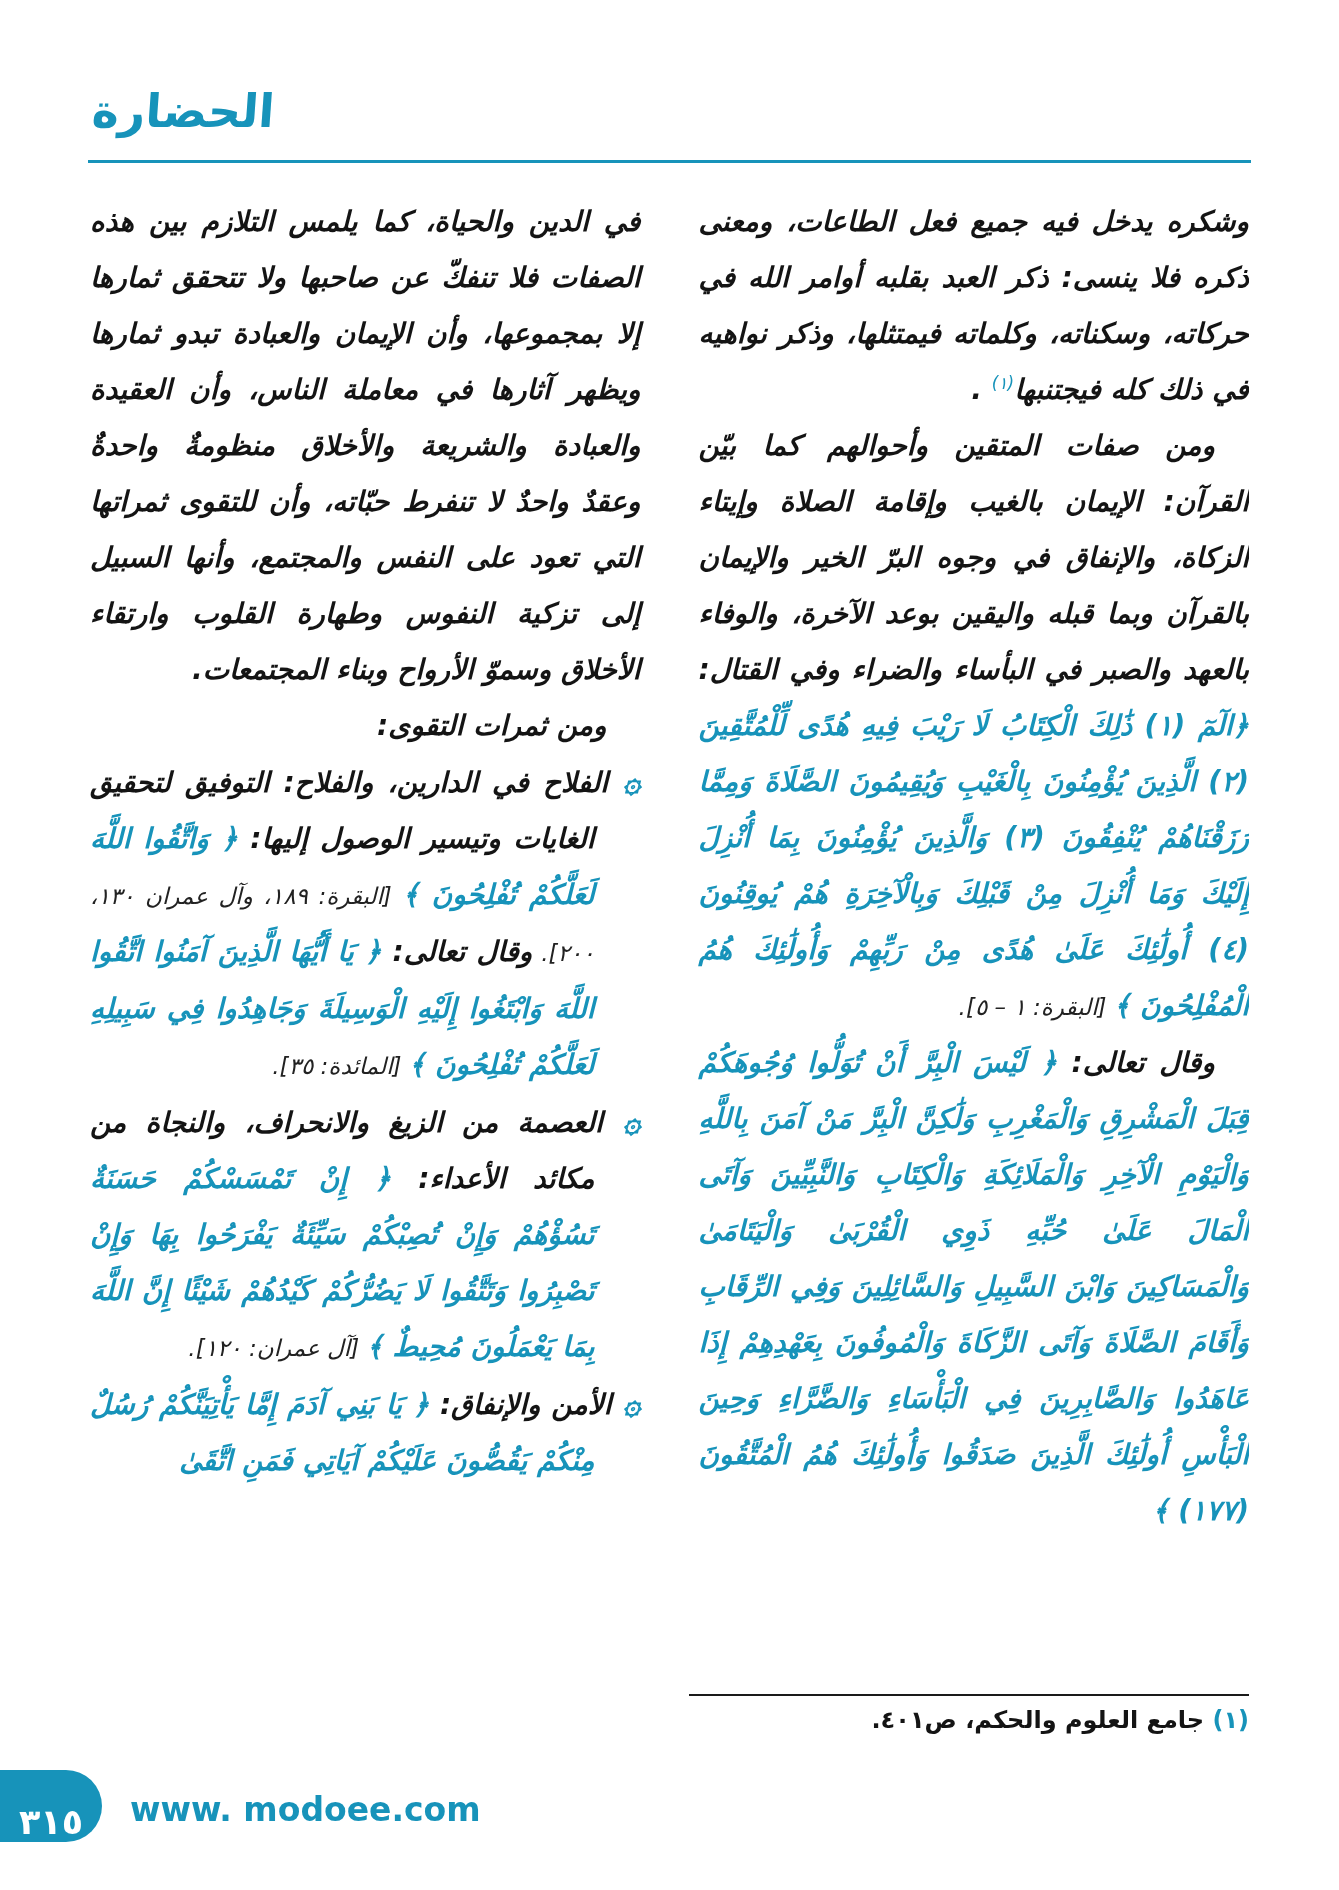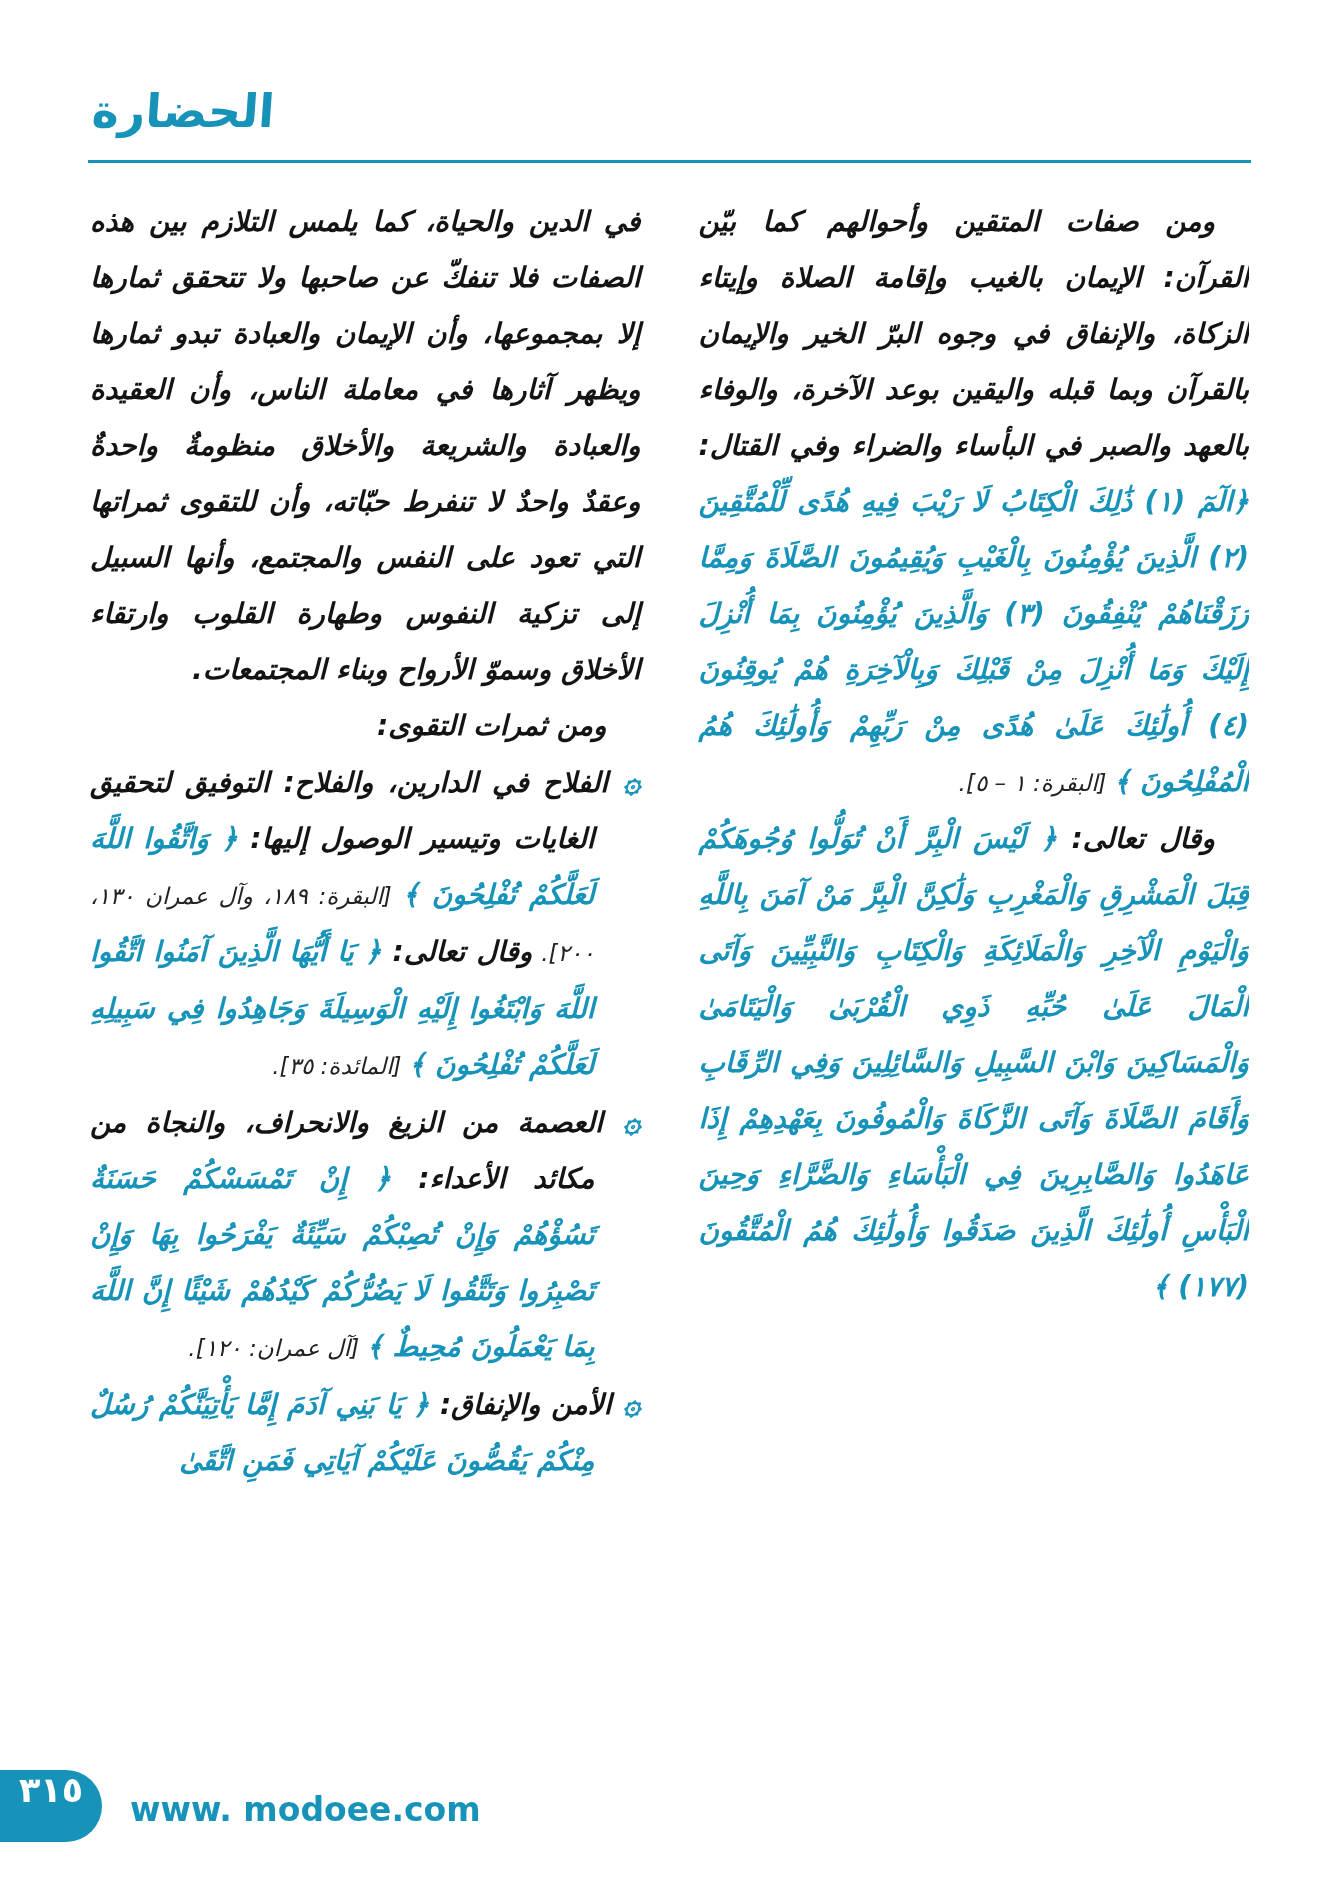--- a/index.html
+++ b/index.html
@@ -59,50 +59,55 @@
   .footnote{ position:absolute; right:90px; width:560px; top:1694px; }
   .footnote-rule{ height:2px; background:#1a1a1a; margin-bottom:10px; }
   .footnote-text{ font-size:24px; color:var(--ink); text-align:right; font-weight:bold; }
   .fn-marker{ color:var(--teal); }
   
   .footer-tab{
     position:absolute; left:0; top:1770px;
     width:102px; height:72px;
     background:var(--teal);
     border-radius:0 36px 36px 0;
-    display:flex; align-items:flex-start; justify-content:center;
+    display:flex; align-items:flex-end; justify-content:center;
     color:#ffffff; font-size:35px; font-weight:bold;
   }
   .website{
     position:absolute; left:130px; top:1790px;
     color:var(--teal); font-size:33px; font-weight:bold;
     direction:ltr; unicode-bidi:embed;
   }
 </style>
 </head>
 <body>
 
 <div class="page">
 
   <div class="logo">الحضارة</div>
   <div class="header-rule"></div>
 
   <div class="columns">
     <div class="col">
+        <p class="para noindent"><span class="seg-normal">وشكره يدخل فيه جميع فعل الطاعات، ومعنى ذكره فلا ينسى: ذكر العبد بقلبه أوامر الله في حركاته، وسكناته، وكلماته فيمتثلها، وذكر نواهيه في ذلك كله فيجتنبها</span><span class="seg-footmark">(١)</span><span class="seg-normal"> .</span></p>
         <p class="para indent"><span class="seg-normal">ومن صفات المتقين وأحوالهم كما بيّن القرآن: الإيمان بالغيب وإقامة الصلاة وإيتاء الزكاة، والإنفاق في وجوه البرّ الخير والإيمان بالقرآن وبما قبله واليقين بوعد الآخرة، والوفاء بالعهد والصبر في البأساء والضراء وفي القتال: </span><span class="seg-verse">﴿الٓمٓ (١) ذَٰلِكَ الْكِتَابُ لَا رَيْبَ فِيهِ هُدًى لِّلْمُتَّقِينَ (٢) الَّذِينَ يُؤْمِنُونَ بِالْغَيْبِ وَيُقِيمُونَ الصَّلَاةَ وَمِمَّا رَزَقْنَاهُمْ يُنْفِقُونَ (٣) وَالَّذِينَ يُؤْمِنُونَ بِمَا أُنْزِلَ إِلَيْكَ وَمَا أُنْزِلَ مِنْ قَبْلِكَ وَبِالْآخِرَةِ هُمْ يُوقِنُونَ (٤) أُولَٰئِكَ عَلَىٰ هُدًى مِنْ رَبِّهِمْ وَأُولَٰئِكَ هُمُ الْمُفْلِحُونَ ﴾</span><span class="seg-ref"> [البقرة: ١ – ٥].</span></p>
         <p class="para indent"><span class="seg-normal">وقال تعالى: </span><span class="seg-verse">﴿ لَيْسَ الْبِرَّ أَنْ تُوَلُّوا وُجُوهَكُمْ قِبَلَ الْمَشْرِقِ وَالْمَغْرِبِ وَلَٰكِنَّ الْبِرَّ مَنْ آمَنَ بِاللَّهِ وَالْيَوْمِ الْآخِرِ وَالْمَلَائِكَةِ وَالْكِتَابِ وَالنَّبِيِّينَ وَآتَى الْمَالَ عَلَىٰ حُبِّهِ ذَوِي الْقُرْبَىٰ وَالْيَتَامَىٰ وَالْمَسَاكِينَ وَابْنَ السَّبِيلِ وَالسَّائِلِينَ وَفِي الرِّقَابِ وَأَقَامَ الصَّلَاةَ وَآتَى الزَّكَاةَ وَالْمُوفُونَ بِعَهْدِهِمْ إِذَا عَاهَدُوا وَالصَّابِرِينَ فِي الْبَأْسَاءِ وَالضَّرَّاءِ وَحِينَ الْبَأْسِ أُولَٰئِكَ الَّذِينَ صَدَقُوا وَأُولَٰئِكَ هُمُ الْمُتَّقُونَ (١٧٧) ﴾</span></p>
       </div>
     <div class="col">
         <p class="para noindent"><span class="seg-normal">في الدين والحياة، كما يلمس التلازم بين هذه الصفات فلا تنفكّ عن صاحبها ولا تتحقق ثمارها إلا بمجموعها، وأن الإيمان والعبادة تبدو ثمارها ويظهر آثارها في معاملة الناس، وأن العقيدة والعبادة والشريعة والأخلاق منظومةٌ واحدةٌ وعقدٌ واحدٌ لا تنفرط حبّاته، وأن للتقوى ثمراتها التي تعود على النفس والمجتمع، وأنها السبيل إلى تزكية النفوس وطهارة القلوب وارتقاء الأخلاق وسموّ الأرواح وبناء المجتمعات.</span></p>
         <p class="para indent"><span class="seg-normal">ومن ثمرات التقوى:</span></p>
         <p class="para bullet"><span class="seg-marker">۞ </span><span class="seg-normal">الفلاح في الدارين، والفلاح: التوفيق لتحقيق الغايات وتيسير الوصول إليها: </span><span class="seg-verse">﴿ وَاتَّقُوا اللَّهَ لَعَلَّكُمْ تُفْلِحُونَ ﴾</span><span class="seg-ref"> [البقرة: ١٨٩، وآل عمران ١٣٠، ٢٠٠]. </span><span class="seg-normal">وقال تعالى: </span><span class="seg-verse">﴿ يَا أَيُّهَا الَّذِينَ آمَنُوا اتَّقُوا اللَّهَ وَابْتَغُوا إِلَيْهِ الْوَسِيلَةَ وَجَاهِدُوا فِي سَبِيلِهِ لَعَلَّكُمْ تُفْلِحُونَ ﴾</span><span class="seg-ref"> [المائدة: ٣٥].</span></p>
         <p class="para bullet"><span class="seg-marker">۞ </span><span class="seg-normal">العصمة من الزيغ والانحراف، والنجاة من مكائد الأعداء: </span><span class="seg-verse">﴿ إِنْ تَمْسَسْكُمْ حَسَنَةٌ تَسُؤْهُمْ وَإِنْ تُصِبْكُمْ سَيِّئَةٌ يَفْرَحُوا بِهَا وَإِنْ تَصْبِرُوا وَتَتَّقُوا لَا يَضُرُّكُمْ كَيْدُهُمْ شَيْئًا إِنَّ اللَّهَ بِمَا يَعْمَلُونَ مُحِيطٌ ﴾</span><span class="seg-ref"> [آل عمران: ١٢٠].</span></p>
         <p class="para bullet"><span class="seg-marker">۞ </span><span class="seg-normal">الأمن والإنفاق: </span><span class="seg-verse">﴿ يَا بَنِي آدَمَ إِمَّا يَأْتِيَنَّكُمْ رُسُلٌ مِنْكُمْ يَقُصُّونَ عَلَيْكُمْ آيَاتِي فَمَنِ اتَّقَىٰ</span></p>
       </div>
   </div>
 
+  <div class="footnote">
+    <div class="footnote-rule"></div>
+    <div class="footnote-text"><span class="fn-marker">(١)</span><span> جامع العلوم والحكم، ص٤٠١.</span></div>
+  </div>
 
   <div class="footer-tab">
     <span>٣١٥</span>
   </div>
   <div class="website">www. modoee.com</div>
 
 </div>
 
 </body></html>

